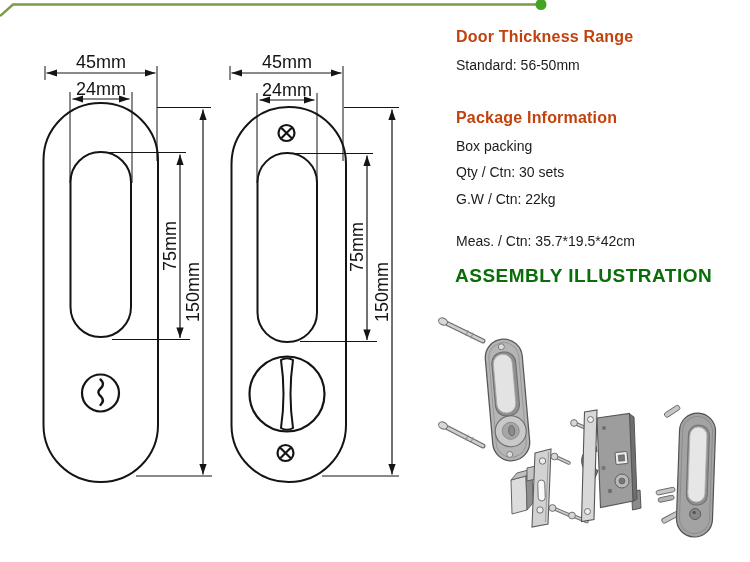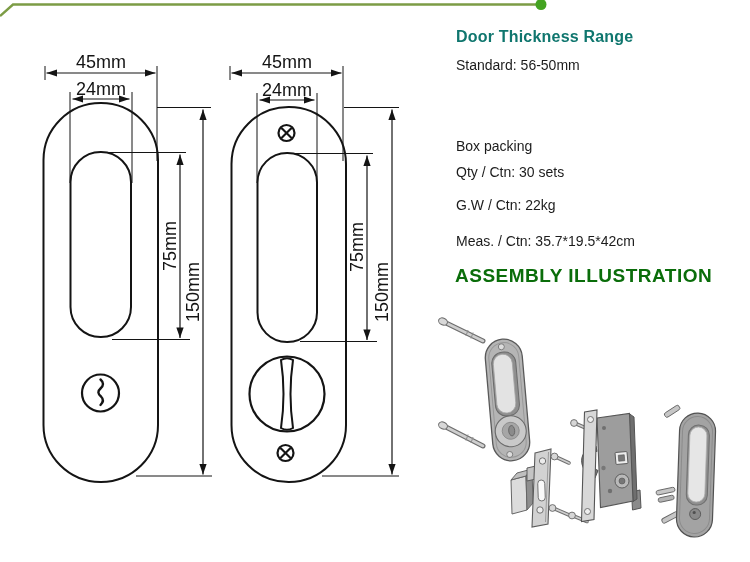--- a/index.html
+++ b/index.html
@@ -8,21 +8,21 @@
   .abs{position:absolute;}
   
   svg text{font-family:"Liberation Sans",sans-serif;font-size:18px;fill:#141414;}
   .outline{fill:#ffffff;stroke:#141414;stroke-width:2;}
   .outline2{fill:none;stroke:#141414;stroke-width:2.2;}
   .keyslot{fill:none;stroke:#141414;stroke-width:2.4;stroke-linecap:round;}
   .dim{stroke:#141414;stroke-width:1.2;}
   .ext{stroke:#141414;stroke-width:1;}
   .xcross{stroke:#141414;stroke-width:2.1;stroke-linecap:round;}
   
-  .sec-title{position:absolute;left:456px;font-size:16px;font-weight:bold;color:#0f766e;letter-spacing:.2px;white-space:nowrap;}
+  .sec-title{position:absolute;left:456px;font-size:16px;font-weight:bold;color:#c2410c;letter-spacing:.2px;white-space:nowrap;}
   .sec-text{position:absolute;left:456px;font-size:14px;color:#1c1c1c;white-space:nowrap;}
   .assembly-title{position:absolute;left:455px;font-size:19px;font-weight:bold;color:#0a6d0a;letter-spacing:.5px;white-space:nowrap;}
 </style>
 </head>
 <body>
 
 <div id="canvas">
 
   <svg class="abs" style="left:0;top:0;" width="750" height="30" viewBox="0 0 750 30">
     <path d="M0,16 L13,4.5 L541,4.5" fill="none" stroke="#7c9c45" stroke-width="2.4"></path>
@@ -99,23 +99,24 @@
       <text x="287" y="68" text-anchor="middle">45mm</text>
       <text x="287" y="96" text-anchor="middle">24mm</text>
       <text x="363" y="247" text-anchor="middle" transform="rotate(-90 363 247)">75mm</text>
       <text x="388" y="292" text-anchor="middle" transform="rotate(-90 388 292)">150mm</text>
     </g>
   </svg>
 
   <div class="sec-title" style="top:28px;">Door Thickness Range</div>
   <div class="sec-text" style="top:57px;">Standard: 56-50mm</div>
 
+  <div class="sec-title" style="top:109px;">Package Information</div>
   <div class="sec-text" style="top:138px;">Box packing</div>
   <div class="sec-text" style="top:164px;">Qty / Ctn: 30 sets</div>
-  <div class="sec-text" style="top:197px;">G.W / Ctn: 22kg</div>
+  <div class="sec-text" style="top:191px;">G.W / Ctn: 22kg</div>
   <div class="sec-text" style="top:217px;margin-top:16px;">Meas. / Ctn: 35.7*19.5*42cm</div>
 
   <div class="assembly-title" style="top:265px;">ASSEMBLY ILLUSTRATION</div>
 
   <svg class="abs" style="left:425px;top:300px;" width="325" height="262" viewBox="425 300 325 262">
 
     <g>
       <line x1="444" y1="322" x2="483" y2="341" stroke="#6e6e6e" stroke-width="5" stroke-linecap="round"></line>
       <line x1="444" y1="322" x2="483" y2="341" stroke="#cfcfcf" stroke-width="2.6" stroke-linecap="round"></line>
       <line x1="468" y1="330" x2="466" y2="336" stroke="#8a8a8a" stroke-width="1"></line>

